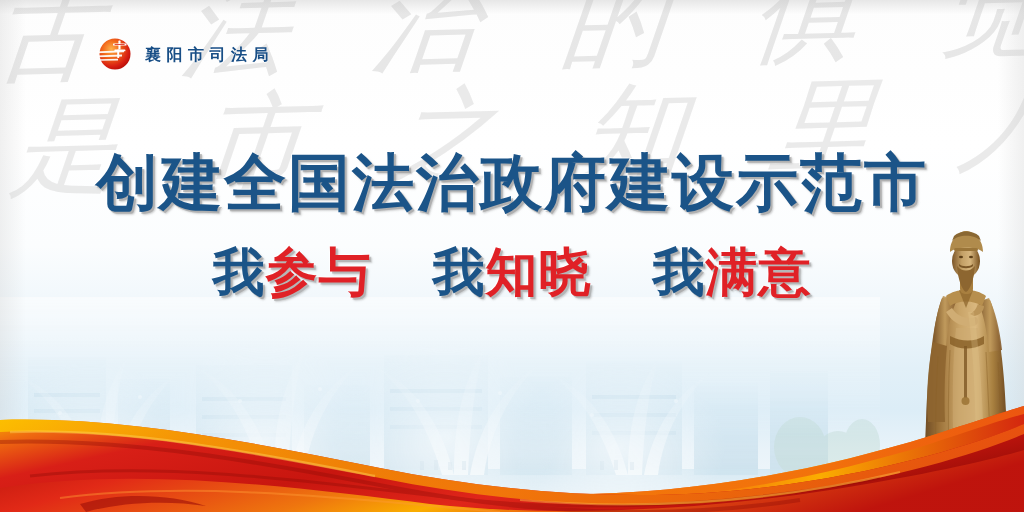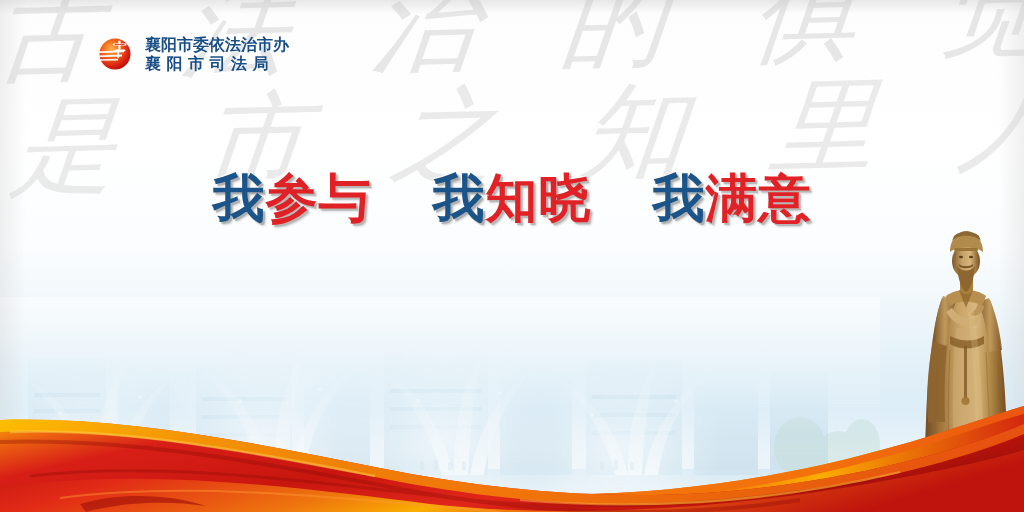--- a/index.html
+++ b/index.html
@@ -289,26 +289,26 @@
           <rect x="24.4" y="6.6" width="2.1" height="9" rx="0.6"></rect>
           <rect x="20.4" y="15.4" width="11" height="1.9" rx="0.6"></rect>
           <rect x="23.2" y="15.4" width="2" height="8.5" rx="0.6"></rect>
         </g>
         <g fill="#d81f12">
           <rect x="20.6" y="10.1" width="10" height="0.8"></rect>
         </g>
       </svg>
     </span>
     <span class="logo-text">
-      <span class="logo-line1">襄阳市委依法治市办</span>
       <span class="logo-line2">襄阳市司法局</span>
     </span>
   </div>
 
   <div class="headline">
+    <div class="title-main">创建全国法治政府建设示范市</div>
     <div class="title-sub">
       <span class="slogan"><span class="sl-blue">我</span><span class="sl-red">参与</span></span>
       <span class="slogan"><span class="sl-blue">我</span><span class="sl-red">知晓</span></span>
       <span class="slogan"><span class="sl-blue">我</span><span class="sl-red">满意</span></span>
     </div>
   </div>
 
   <div class="statue">
     <svg width="108" height="258" viewBox="0 0 108 258" xmlns="http://www.w3.org/2000/svg">
       <defs>

